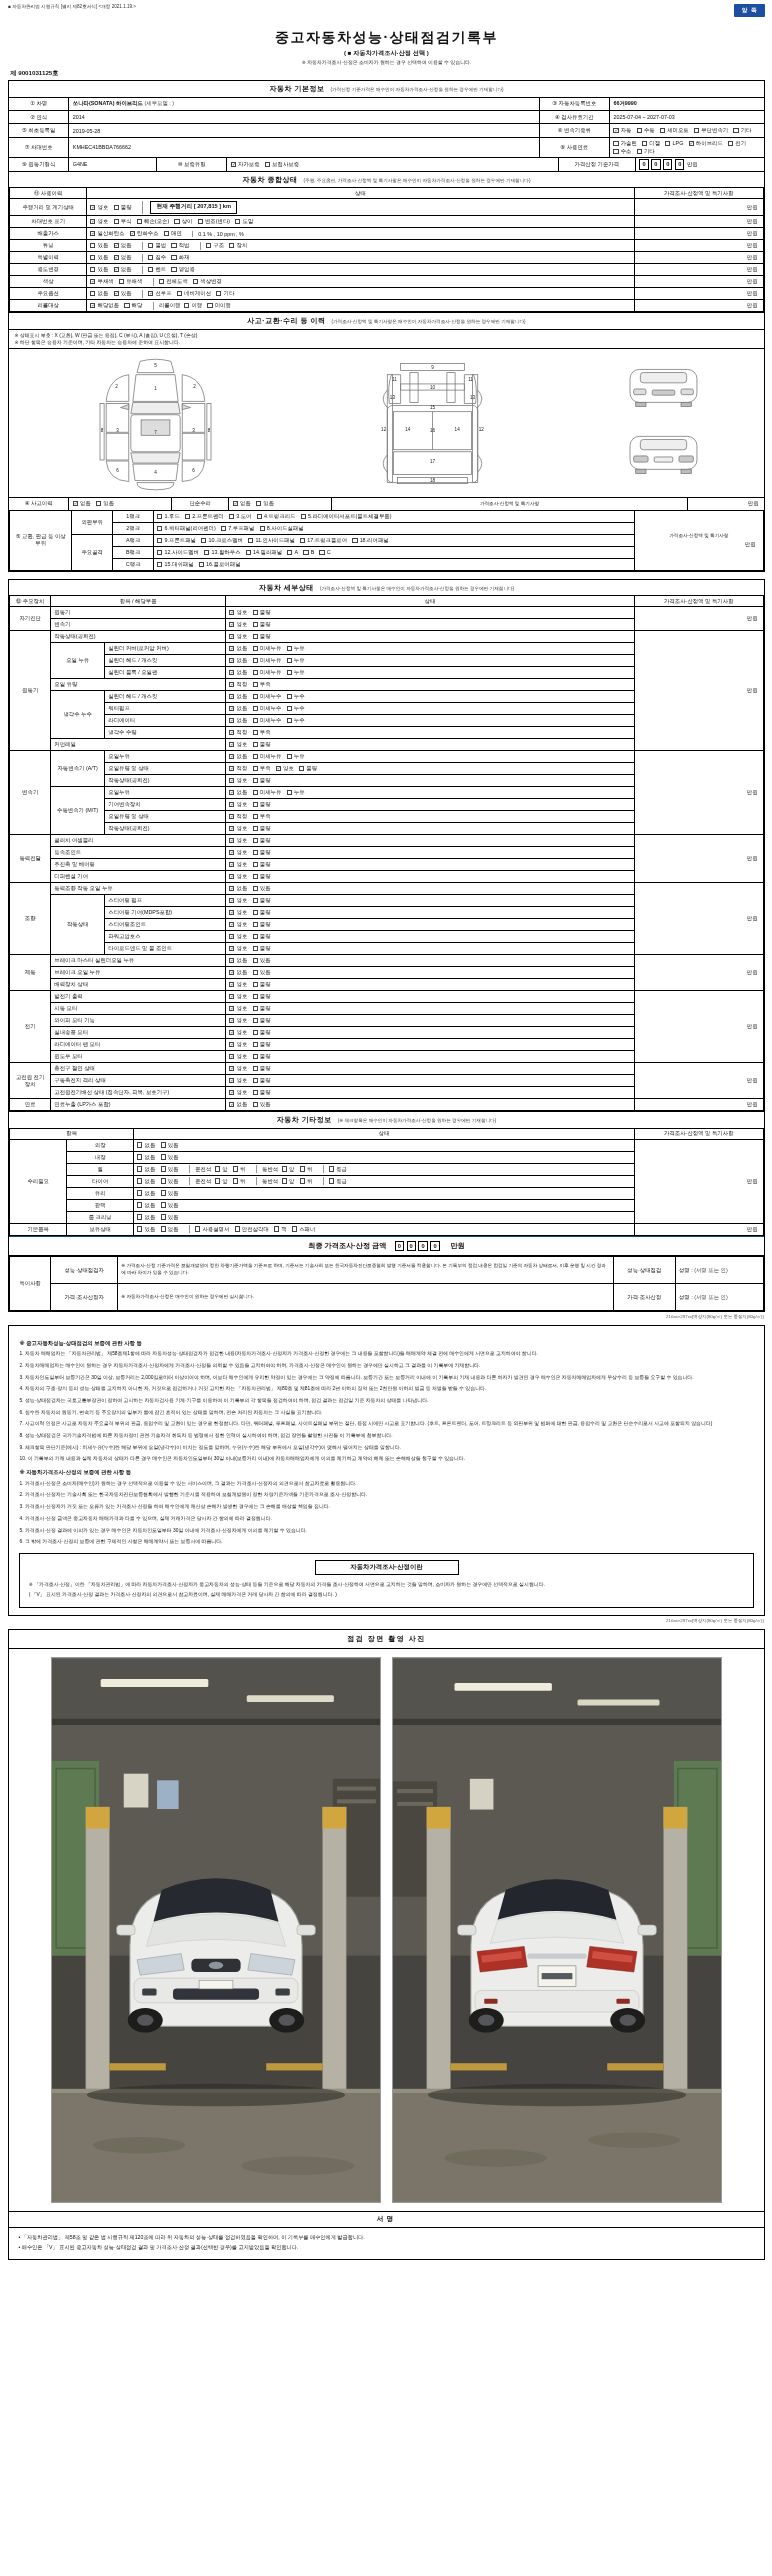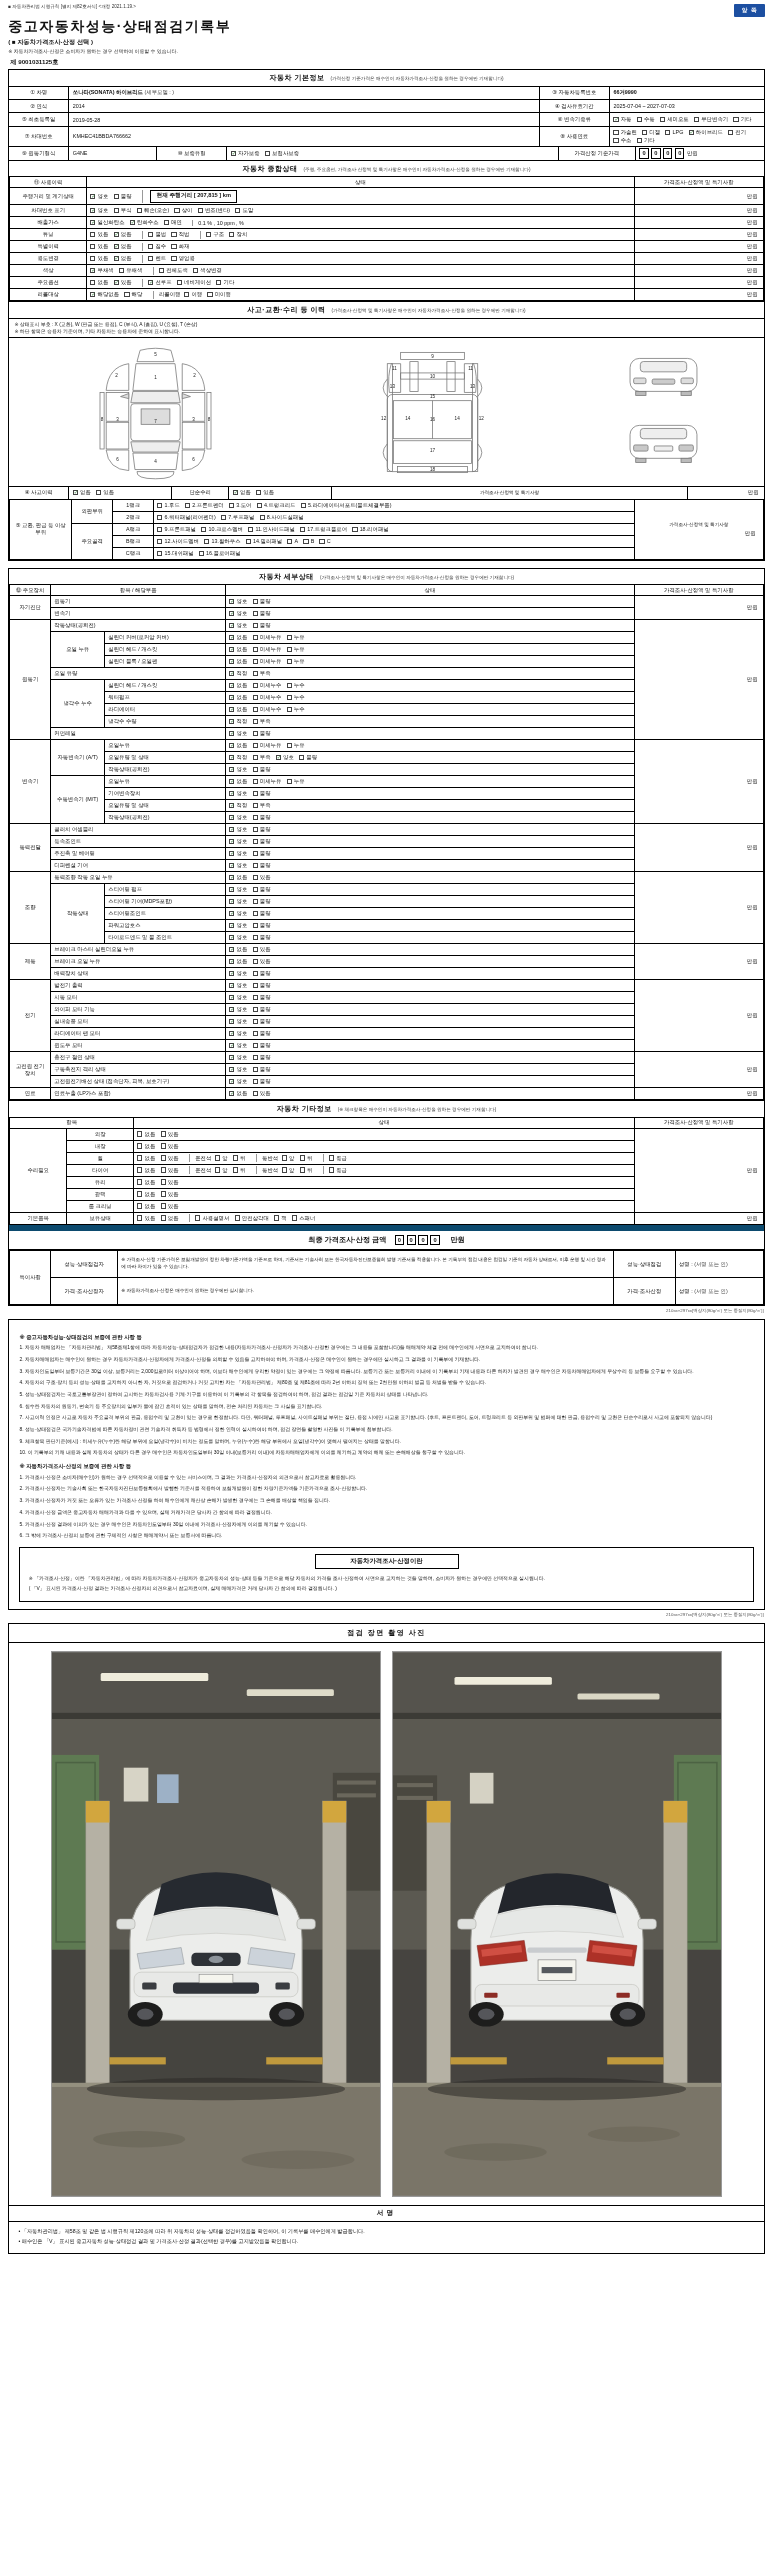--- a/index.html
+++ b/index.html
@@ -1,21 +1,21 @@
 <!DOCTYPE html>
 <html style="font-size:8.2px"><head>
 <meta charset="utf-8">
 <style>
   *{margin:0;padding:0;box-sizing:border-box}
   html,body{background:#fff}
   body{width:773px;height:2576px;overflow:hidden;font-family:"Liberation Sans","DejaVu Sans",sans-serif;color:#111;padding:4.1px 8.2px}
   .tiny{font-size:4.6px;color:#333}
   .topbar{display:flex;justify-content:space-between;align-items:flex-start}
   .badge{background:#1c4fa1;color:#fff;font-size:5.7px;font-weight:bold;padding:2.6px 7.2px;border-radius:1px;letter-spacing:1px}
-  .titleblock{text-align:left;margin-top:1px}
+  .titleblock{text-align:center;margin-top:12px}
   .maintitle{font-size:14px;font-weight:bold;letter-spacing:1.5px}
   .subtitle{font-size:6.2px;font-weight:bold;margin-top:1.5px}
   .titlenote{font-size:4.9px;color:#222;margin-top:1.5px}
   .docno{font-size:6.2px;font-weight:bold;margin:3.6px 0 2.6px 2.1px}
   .block{border:1px solid #000;margin-bottom:7.2px}
   .sec{border-top:1px solid #000}
   .block > .sec:first-child{border-top:none}
   .sec-head{text-align:center;padding:2.6px 2.1px;font-size:7px}
   .sec-title{font-weight:bold;letter-spacing:0.5px}
   .sec-note{font-size:4.6px;color:#333;margin-left:4.1px}
@@ -43,21 +43,21 @@
   .seg.sep{border-left:0.5px solid #999;padding-left:5.2px}
   .seglabel{margin-right:3.6px}
   .inbox{border:0.5px solid #000;padding:1.5px 5.2px;font-size:5.7px;font-weight:bold;margin-left:2.1px;white-space:nowrap}
   .legend{border-top:0.5px solid #000;padding:2.1px 5.2px;font-size:4.9px;line-height:1.5}
   .diagrams{display:flex;border-top:0.5px solid #000;padding:4.1px 7.2px;justify-content:space-around;align-items:center}
   .dn{font-size:9px;fill:#222;text-anchor:middle}
   .priceh{text-align:center;vertical-align:middle}
   .priceh .ph-t{font-size:4.6px}
   .priceh .ph-v{text-align:right;padding:3.1px 4.1px 0 0;font-size:5.4px}
   .digit{display:inline-flex;width:9.3px;height:10.3px;border:0.5px solid #000;align-items:center;justify-content:center;margin-right:2.6px;font-weight:bold;font-size:5.7px;background:#fff}
-  .final-row{display:flex;align-items:center;justify-content:center;gap:8.2px;border-top:6px solid #0c4a6e;padding:4.1px;font-size:7.2px}
+  .final-row{display:flex;align-items:center;justify-content:center;gap:8.2px;border-top:1px solid #0c4a6e;padding:4.1px;font-size:7.2px}
   .notestab td{height:27px}
   .notestab .txt{font-size:4.6px;line-height:1.5;vertical-align:middle}
   .paper-note{text-align:right;font-size:4.4px;color:#555;margin:-5.2px 1px 6.2px}
   .bigbox{border:1px solid #000;margin-bottom:7.2px;padding:7.2px 10.3px}
   .cau-title{text-align:center;font-size:8.2px;font-weight:bold;letter-spacing:4.1px;margin:2.1px 0 6.2px}
   .cau-sub{font-weight:bold;font-size:5.4px;margin:6.2px 0 3.6px}
   .para{font-size:4.9px;line-height:1.55;margin-bottom:4.1px;text-align:justify}
   .pricebox{border:0.5px solid #000;margin-top:7.2px;padding:6.2px 8.2px}
   .pb-title{text-align:center;margin:0 auto 5.2px;font-weight:bold;font-size:6.4px;border:0.5px solid #000;width:144px;padding:2.1px}
   .pb-body{font-size:4.9px;line-height:1.55;margin-bottom:2.6px}

